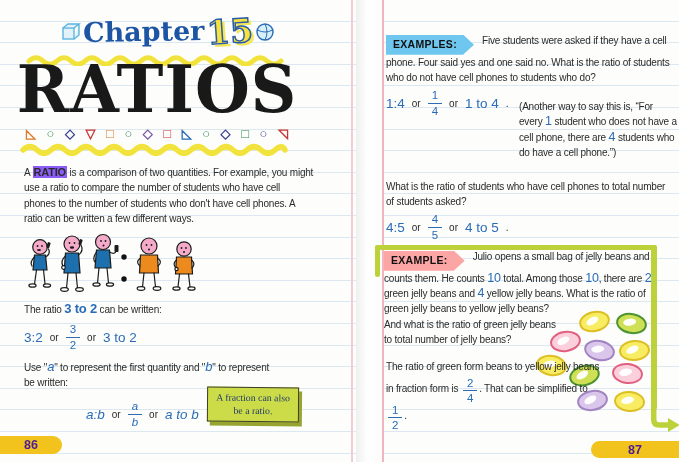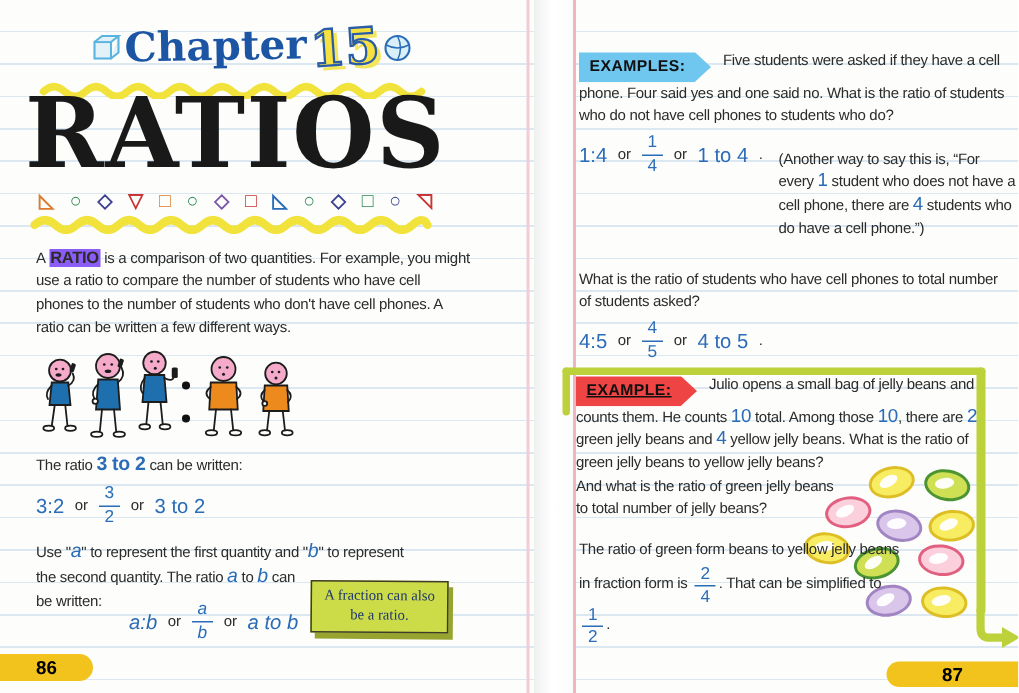--- a/index.html
+++ b/index.html
@@ -48,29 +48,29 @@
   .caption{left:24px;top:301px;width:310px;}
   .caption .md{font-weight:bold;}
   .forms-ratio{left:24px;top:322px;}
   .abp{left:24px;top:359px;width:316px;}
   .abp .line{display:block;}
   .forms-ab{left:86px;top:399px;justify-content:center;}
   .note{position:absolute;left:207px;top:387px;width:84px;background:#ccdc49;border:1.5px solid #3c3c28;
         box-shadow:3px 4px 0 #97a530;padding:4px 3px;text-align:center;font-family:"Liberation Serif",serif;
         font-size:9.8px;line-height:1.3;color:#21386b;transform:rotate(0.5deg);}
   .page-banner{position:absolute;background:#f2c31d;display:flex;align-items:center;justify-content:center;
-               font-weight:bold;font-size:12.5px;color:#000000;}
+               font-weight:bold;font-size:12.5px;color:#4c1d95;}
   .banner-left{left:0;top:436px;width:62px;height:18px;border-radius:0 10px 10px 0;}
   .banner-right{left:591px;top:441px;width:88px;height:17px;border-radius:10px 0 0 10px;}
 
   .banner{display:inline-block;position:relative;font-weight:bold;font-size:10.5px;letter-spacing:0.3px;
           padding:2.5px 17px 2.5px 7px;margin-right:8px;color:#101010;vertical-align:-4px;
           clip-path:polygon(0 0,calc(100% - 11px) 0,100% 50%,calc(100% - 11px) 100%,0 100%);}
   .blue-banner{background:#6fc6ee;}
-  .green-banner{background:#ef4444;text-decoration:underline;}
+  .green-banner{background:#fca5a5;}
 
   .q1{left:386px;top:33px;width:292px;}
   .forms-ans1{left:386px;top:88px;}
   .period{color:#2b2b2b;font-size:10px;}
   .aside{left:519px;top:99px;width:160px;}
   .q2{left:386px;top:179px;width:288px;}
   .forms-ans2{left:386px;top:212px;}
 
   .box-border{position:absolute;background:#bdd23a;border-radius:3px;}
   .box-top{left:375px;top:245px;width:282px;height:5px;}
@@ -227,21 +227,20 @@
     <span class="frac">
         <span class="num">3</span>
         <span class="den">2</span>
       </span>
     <span class="or">or</span>
     <span class="blue lg">3 to 2</span>
   </div>
 
   <p class="body abp">
     <span class="line"><span>Use "</span><span class="blue ital md">a</span><span>" to represent the first quantity and "</span><span class="blue ital md">b</span><span>" to represent</span></span>
-    <span class="line"><span>the second quantity. The ratio </span><span class="blue ital md">a</span><span> to </span><span class="blue ital md">b</span><span> can</span></span>
     <span class="line">be written:</span>
   </p>
 
   <div class="forms-row forms-ab">
     <span class="blue lg ital">a:b</span>
     <span class="or">or</span>
     <span class="frac ital">
         <span class="num">a</span>
         <span class="den">b</span>
       </span>

